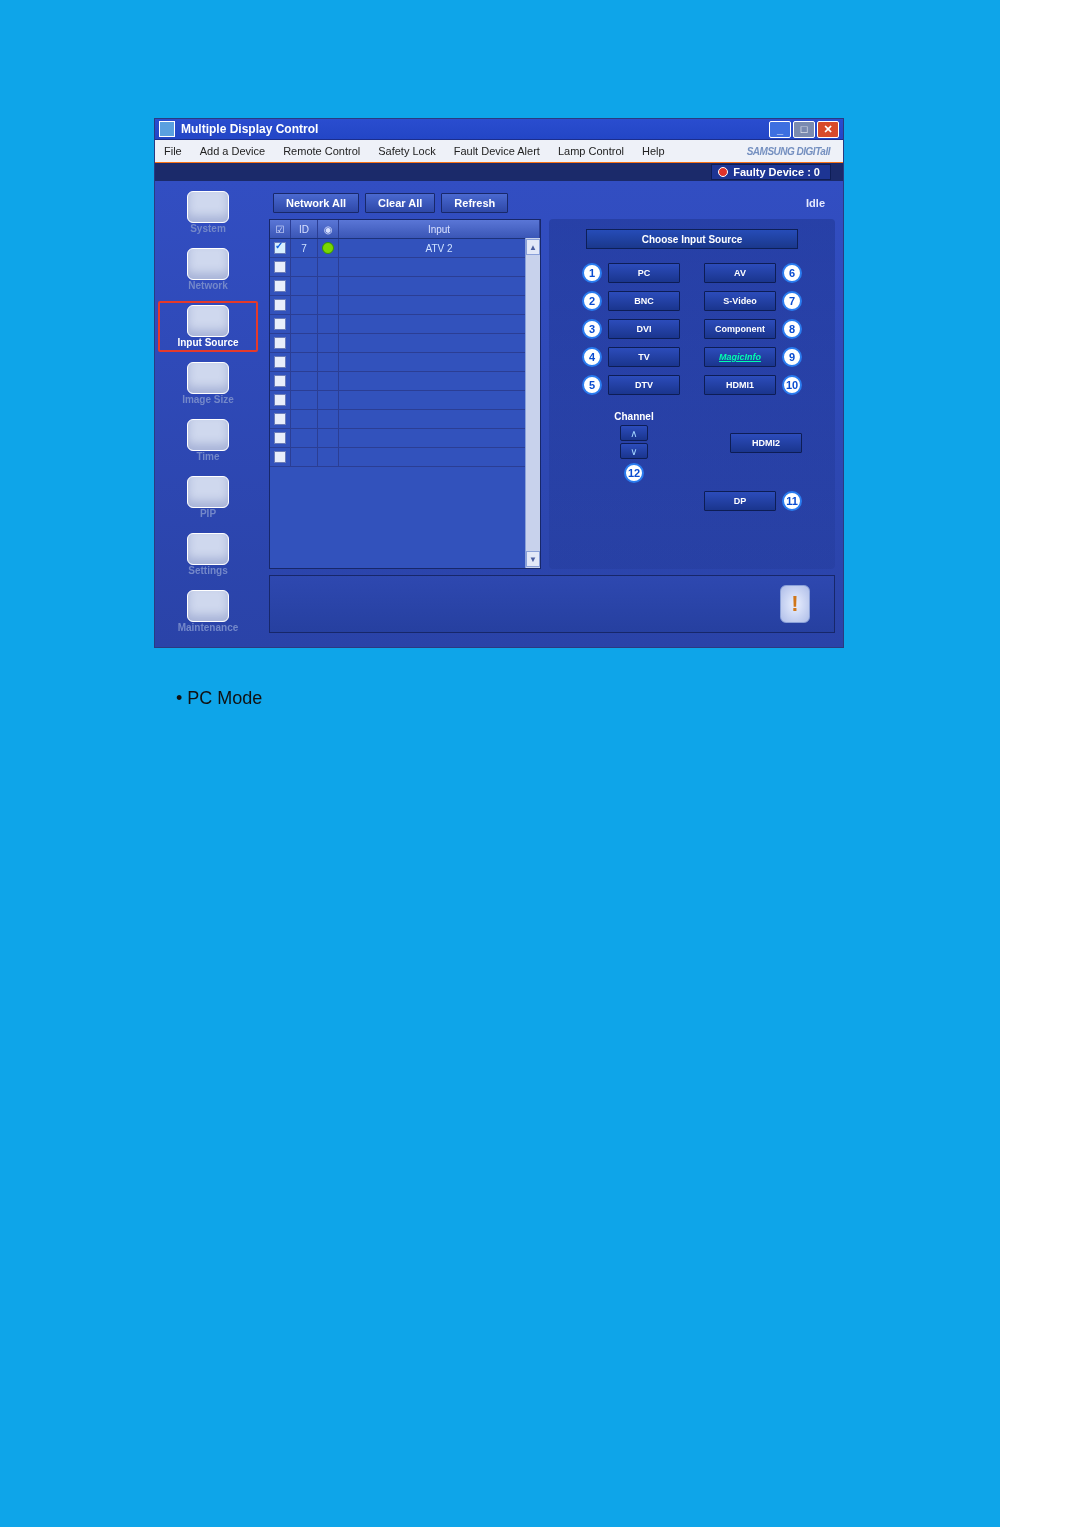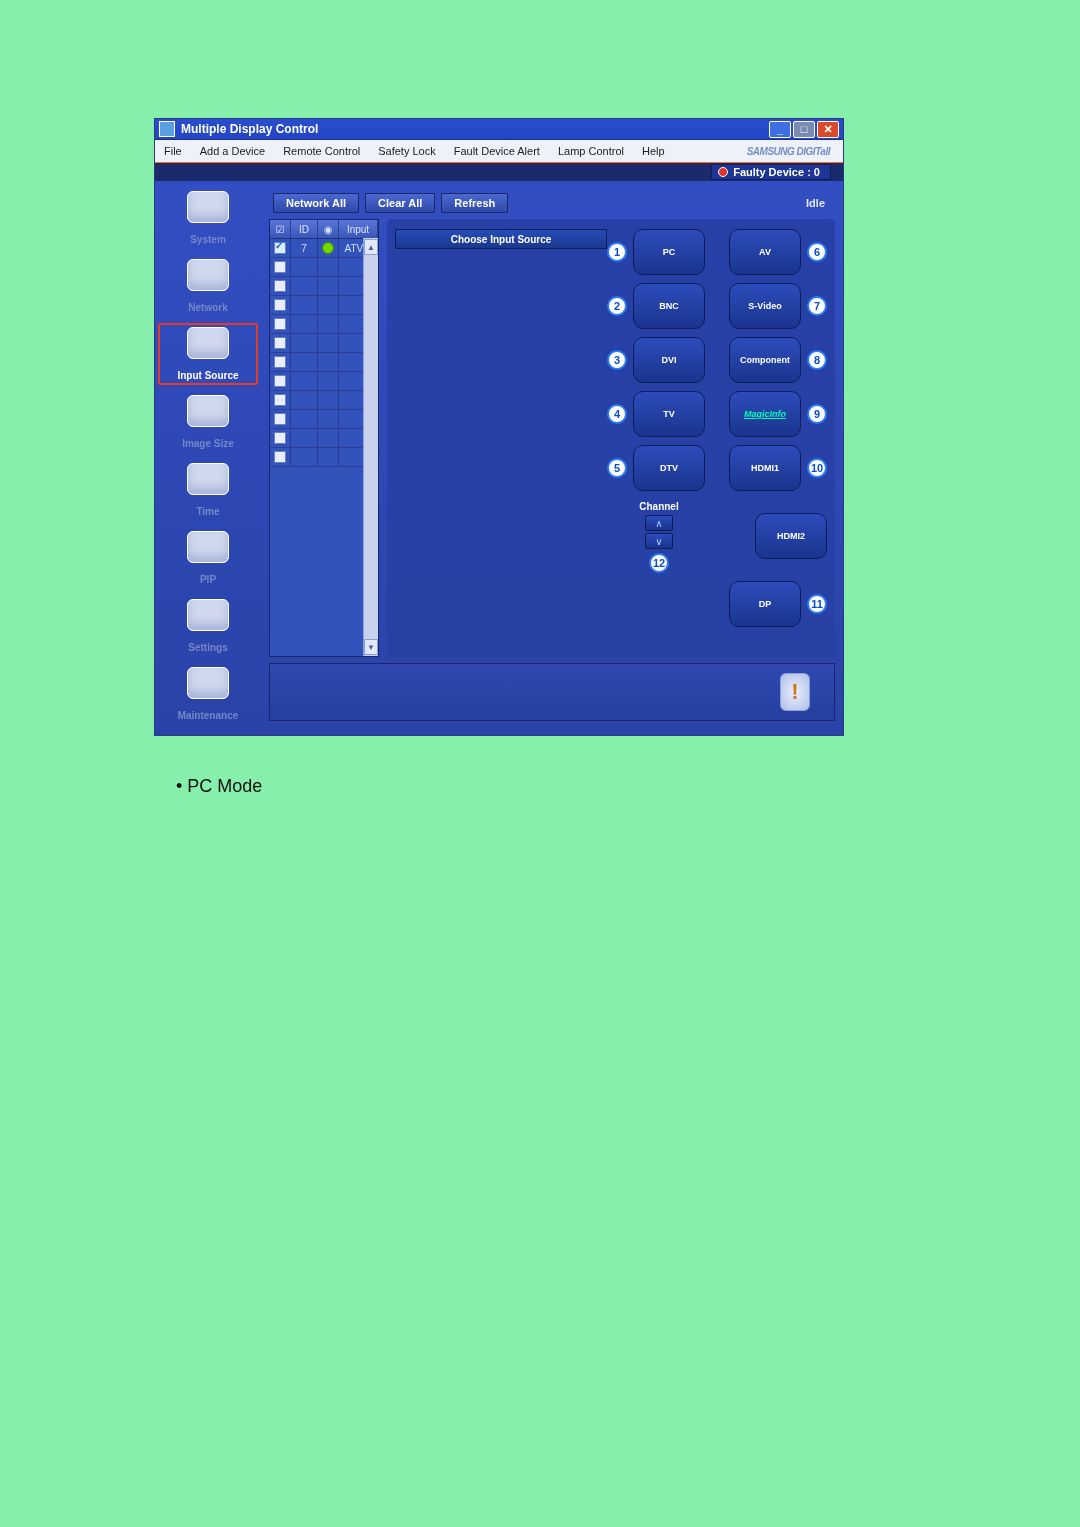--- a/index.html
+++ b/index.html
@@ -1,62 +1,62 @@
 <!DOCTYPE html>
 <html><head>
 <meta charset="utf-8">
 <style>
   html,body{margin:0;padding:0;background:#fff;font-family:Tahoma,Arial,sans-serif;font-size:12px;color:#000;width:1080px}
-  .page{width:1080px;min-height:1527px;background:#86efac;padding-top:118px;box-sizing:border-box}
+  .page{width:1000px;min-height:1527px;background:#0ea5e9;padding-top:118px;box-sizing:border-box}
   .app{width:688px;margin:0 0 0 154px;border:1px solid #2a3a80;background:#3a58bd}
   .titlebar{height:20px;background:linear-gradient(#2a4dcf,#2346c6);display:flex;align-items:center;padding:0 4px;border-bottom:1px solid #1b2e8d}
   .titlebar .ico{width:14px;height:14px;background:#5aa0e0;border:1px solid #fff;margin-right:6px}
   .titlebar .title{color:#fff;font-weight:bold;font-size:12px;flex:1}
   .wbtn{width:20px;height:15px;margin-left:2px;display:flex;align-items:center;justify-content:center;font-weight:bold;font-size:11px;color:#fff;border:1px solid #fff;border-radius:2px}
   .wbtn.min{background:#3d6fe0}
   .wbtn.max{background:#7a8ab0}
   .wbtn.close{background:#d84a2a}
   .menubar{height:22px;background:#eef1f8;display:flex;align-items:center;border-bottom:1px solid #f97316;font-size:11px;color:#222}
   .menubar>div{padding:0 9px;height:100%;display:flex;align-items:center;cursor:default}
   .menubar .brand{margin-left:auto;margin-right:4px;font-style:italic;font-weight:bold;color:#7590c0;font-size:10px;letter-spacing:-.5px}
   .statusbar{height:18px;background:#1b2a6a;display:flex;justify-content:flex-end;align-items:center;padding-right:12px}
   .faulty{background:#1d3594;border:1px solid #0e1d55;color:#fff;font-weight:bold;font-size:11px;padding:1px 10px 1px 6px;border-radius:0;display:flex;align-items:center;gap:5px}
   .faulty .dot{width:8px;height:8px;border-radius:50%;background:#e0322a;border:1px solid #fff}
   .body{display:flex;background:linear-gradient(#324ec2,#2a43a8)}
   .sidebar{width:106px;padding:6px 0 10px;display:flex;flex-direction:column;align-items:center;gap:6px}
-  .sitem{width:96px;display:flex;flex-direction:column;align-items:center;gap:11px;color:#7488c9;font-weight:bold;font-size:10px;border:2px solid transparent;padding:2px 0;border-radius:2px}
+  .sitem{width:96px;display:flex;flex-direction:column;align-items:center;gap:0;color:#7488c9;font-weight:bold;font-size:10px;border:2px solid transparent;padding:2px 0;border-radius:2px}
   .sitem.active{border-color:#e53a2a;color:#fff}
   .sicon{width:40px;height:30px;border-radius:6px;background:#cfd8ee;border:1px solid #fff;box-shadow:inset 0 -6px 8px rgba(50,70,150,.25)}
   .content{flex:1;padding:8px 8px 14px;display:flex;flex-direction:column}
   .toolbar{display:flex;align-items:center;gap:6px;padding:4px 4px 6px}
   .tbtn{background:linear-gradient(#4a69d0,#2e48a8);border:1px solid #18286a;color:#fff;font-size:11px;font-weight:bold;padding:3px 12px;border-radius:1px}
   .idle{margin-left:auto;color:#e6eaff;font-weight:bold;font-size:11px;padding-right:6px}
   .panelrow{display:flex;gap:8px;flex:1}
   .grid{background:#3252bc;border:1px solid #17276a;flex:1;max-width:302px;position:relative}
   .ghead{display:flex;height:18px;background:linear-gradient(#5a76d6,#3a56b6);border-bottom:1px solid #1d327a}
   .ghead>div{border-right:1px solid #2b3e94;color:#d9e1ff;font-size:10px;display:flex;align-items:center;justify-content:center}
   .c-chk{width:20px}.c-id{width:26px}.c-st{width:20px}.c-in{flex:1}
   .grow{display:flex;height:18px;border-bottom:1px solid #2b3e94}
   .grow>div{border-right:1px solid #2b3e94;display:flex;align-items:center;justify-content:center;color:#cfe2ff;font-size:10px}
   .chk{width:10px;height:10px;background:#e8eefb;border:1px solid #6b7dba}
   .chk.on{background:#d8f0ff;position:relative}
   .chk.on::after{content:"✓";position:absolute;top:-3px;left:0;color:#1060e0;font-weight:bold;font-size:10px}
   .stdot{width:10px;height:10px;border-radius:50%;background:#7ad600;border:1px solid #369600}
   .vscroll{position:absolute;top:18px;right:0;bottom:0;width:14px;background:#c8d2ec;border-left:1px solid #8aa0d8;display:flex;flex-direction:column;align-items:center}
   .sbtn{width:12px;height:14px;background:#e2e8f8;border:1px solid #8aa0d8;display:flex;align-items:center;justify-content:center;font-size:8px;color:#4a5ea0;margin:1px 0}
   .sbtn.bot{margin-top:auto}
-  .right{flex:1;display:flex;align-items:flex-start;background:linear-gradient(rgba(20,40,120,.35),rgba(20,40,120,.15));border-radius:4px;padding:10px 8px 8px}
+  .right{flex:1;display:flex;flex-direction:column;align-items:center;background:linear-gradient(rgba(20,40,120,.35),rgba(20,40,120,.15));border-radius:4px;padding:10px 8px 8px}
   .rhead{width:210px;height:18px;background:linear-gradient(#264cb8,#1a388c);border:1px solid #0d1f58;color:#fff;font-weight:bold;font-size:10px;display:flex;align-items:center;justify-content:center;margin-bottom:14px}
   .sourcegrid{width:220px;display:grid;grid-template-columns:1fr 1fr;column-gap:12px;row-gap:8px}
   .src{display:flex;align-items:center;gap:6px}
   .src.r{justify-content:flex-end}
   .badge{width:16px;height:16px;border-radius:50%;background:#fff;border:2px solid #2a7cf0;color:#0a4cd0;font-weight:bold;font-size:11px;display:flex;align-items:center;justify-content:center;flex:0 0 auto}
-  .sbt{min-width:62px;height:18px;background:linear-gradient(#2c4cbb,#1a358e);border:1px solid #0d1d55;border-radius:10px;color:#fff;font-size:9px;font-weight:bold;display:flex;align-items:center;justify-content:center;padding:13px 4px}
+  .sbt{min-width:62px;height:18px;background:linear-gradient(#2c4cbb,#1a358e);border:1px solid #0d1d55;border-radius:1px;color:#fff;font-size:9px;font-weight:bold;display:flex;align-items:center;justify-content:center;padding:0 4px}
   .sbt.magic{color:#00ffb0;font-style:italic;text-decoration:underline}
-  .channel{grid-column:1;display:flex;flex-direction:column;align-items:center;margin-top:2px}
+  .channel{grid-column:1;display:flex;flex-direction:column;align-items:center;margin-top:8px}
   .chlabel{color:#fff;font-size:10px;font-weight:bold;margin-bottom:2px}
   .chbtn{width:26px;height:14px;background:linear-gradient(#2c4cbb,#1a358e);border:1px solid #0d1d55;border-radius:2px;color:#a3d4ff;display:flex;align-items:center;justify-content:center;font-size:10px;margin:1px 0}
   .channel .badge12{margin-top:3px}
   .bottom{height:56px;background:linear-gradient(#2e48b0,#2640a0);border:1px solid #17276a;margin-top:6px;display:flex;align-items:center;justify-content:flex-end;padding:0 24px}
   .infoic{width:28px;height:36px;border-radius:6px;background:radial-gradient(#eaf0ff,#aebde8);border:1px solid #8aa0d8;display:flex;align-items:center;justify-content:center;color:#d0761a;font-size:22px;font-weight:bold}
   .caption{margin:40px 0 0 176px;font-size:18px;color:#111}
 </style>
 </head>
 <body>
 

